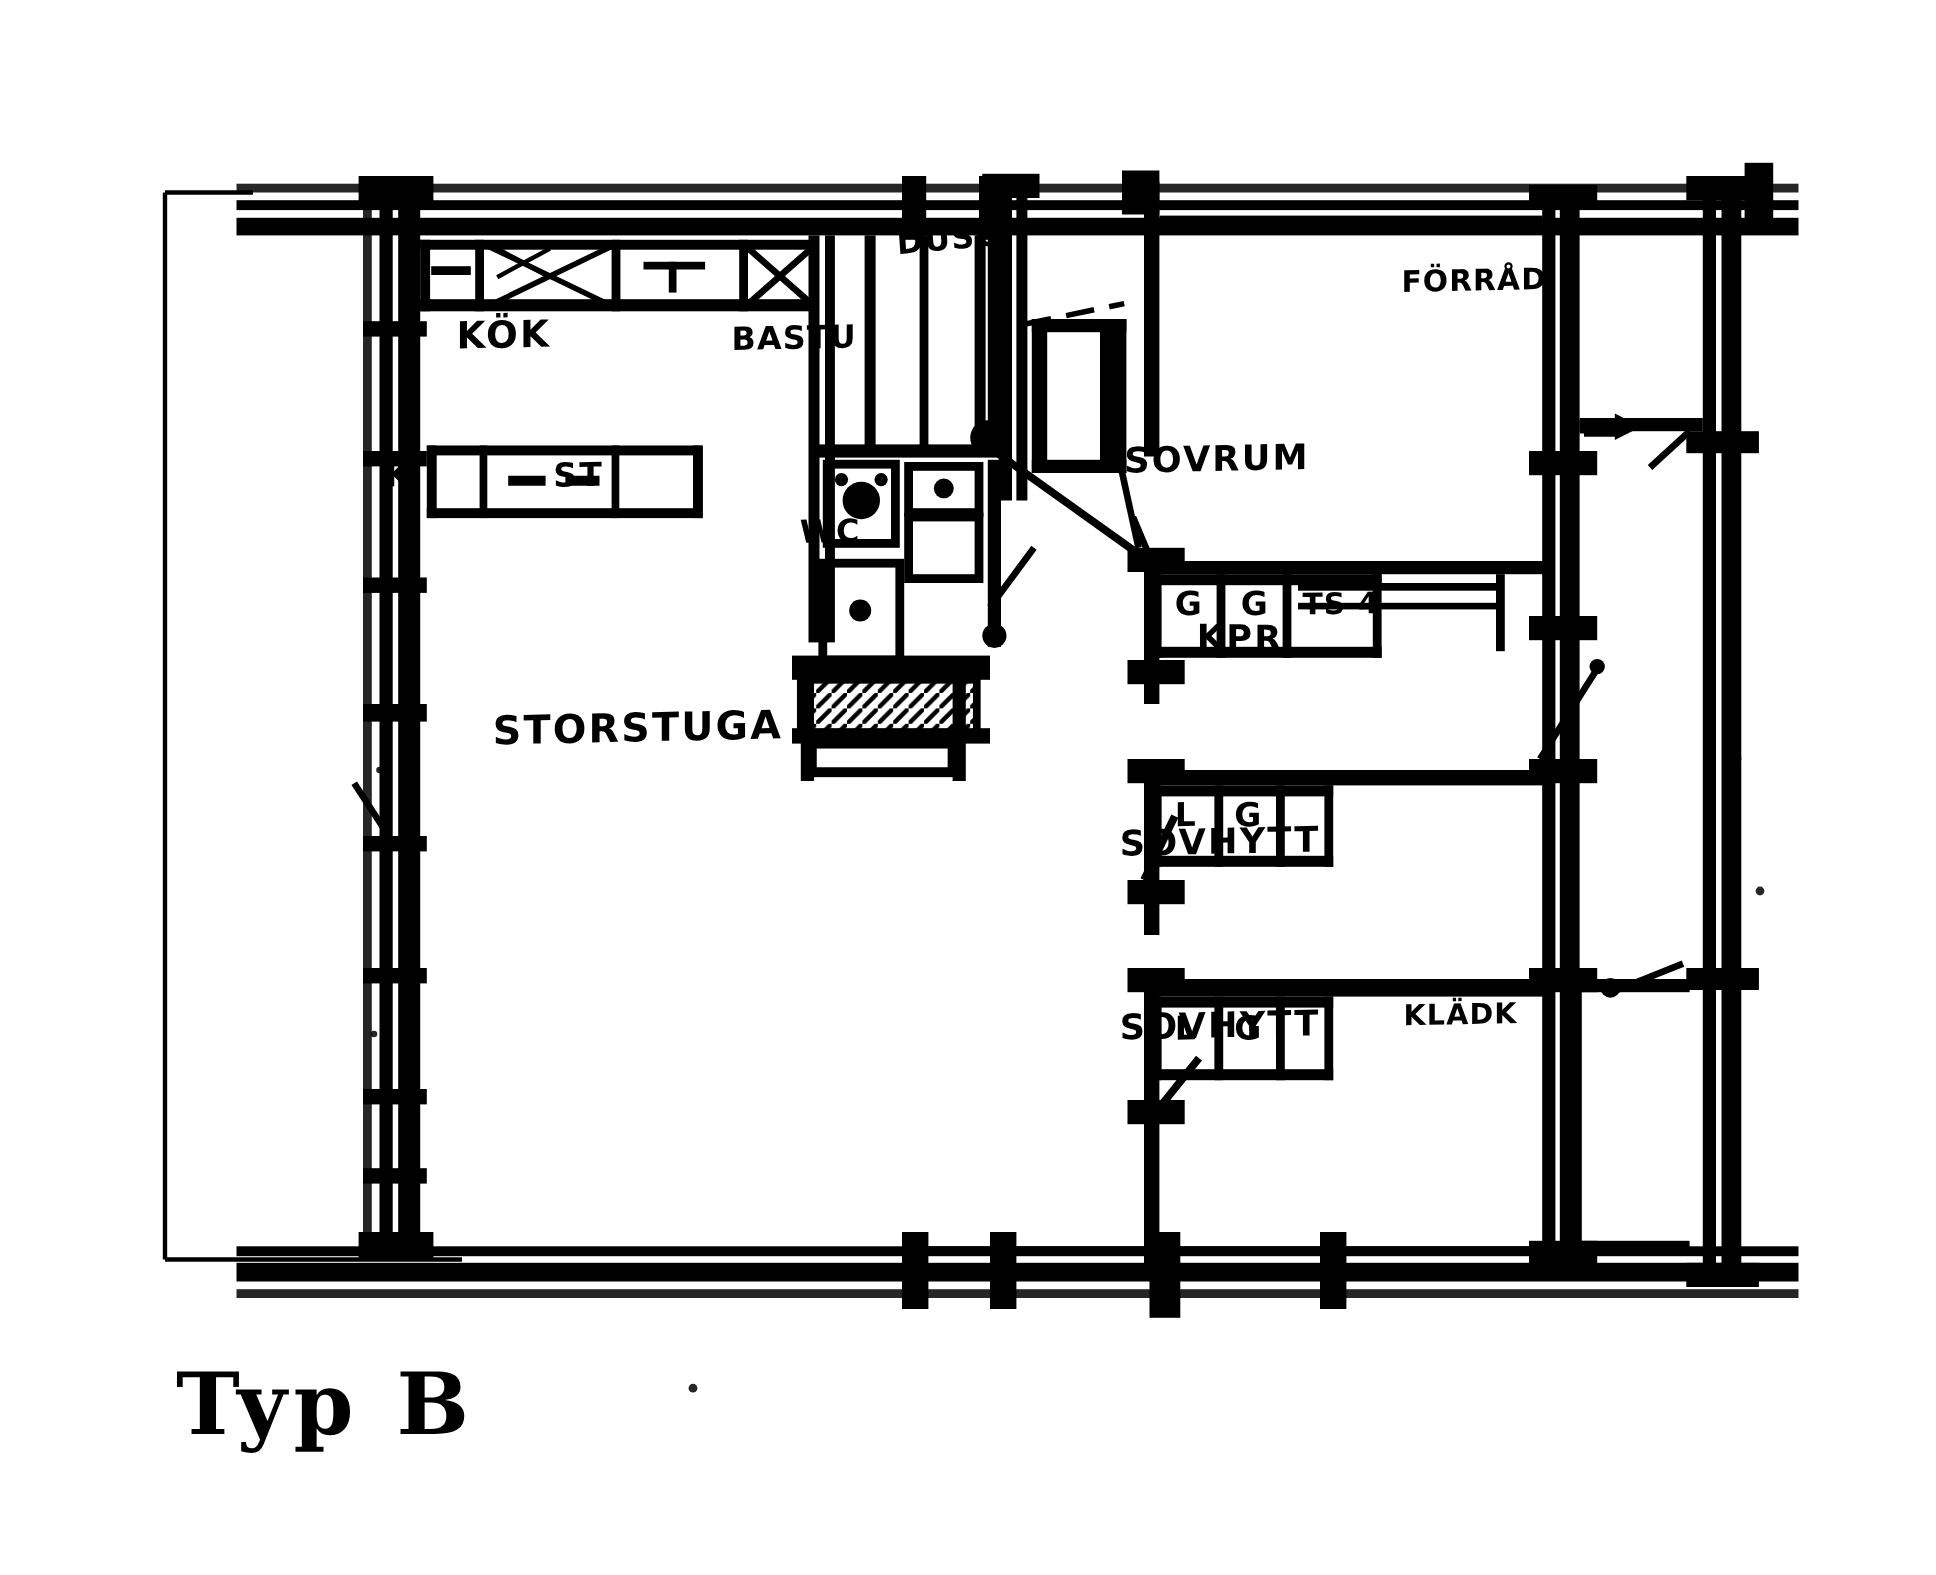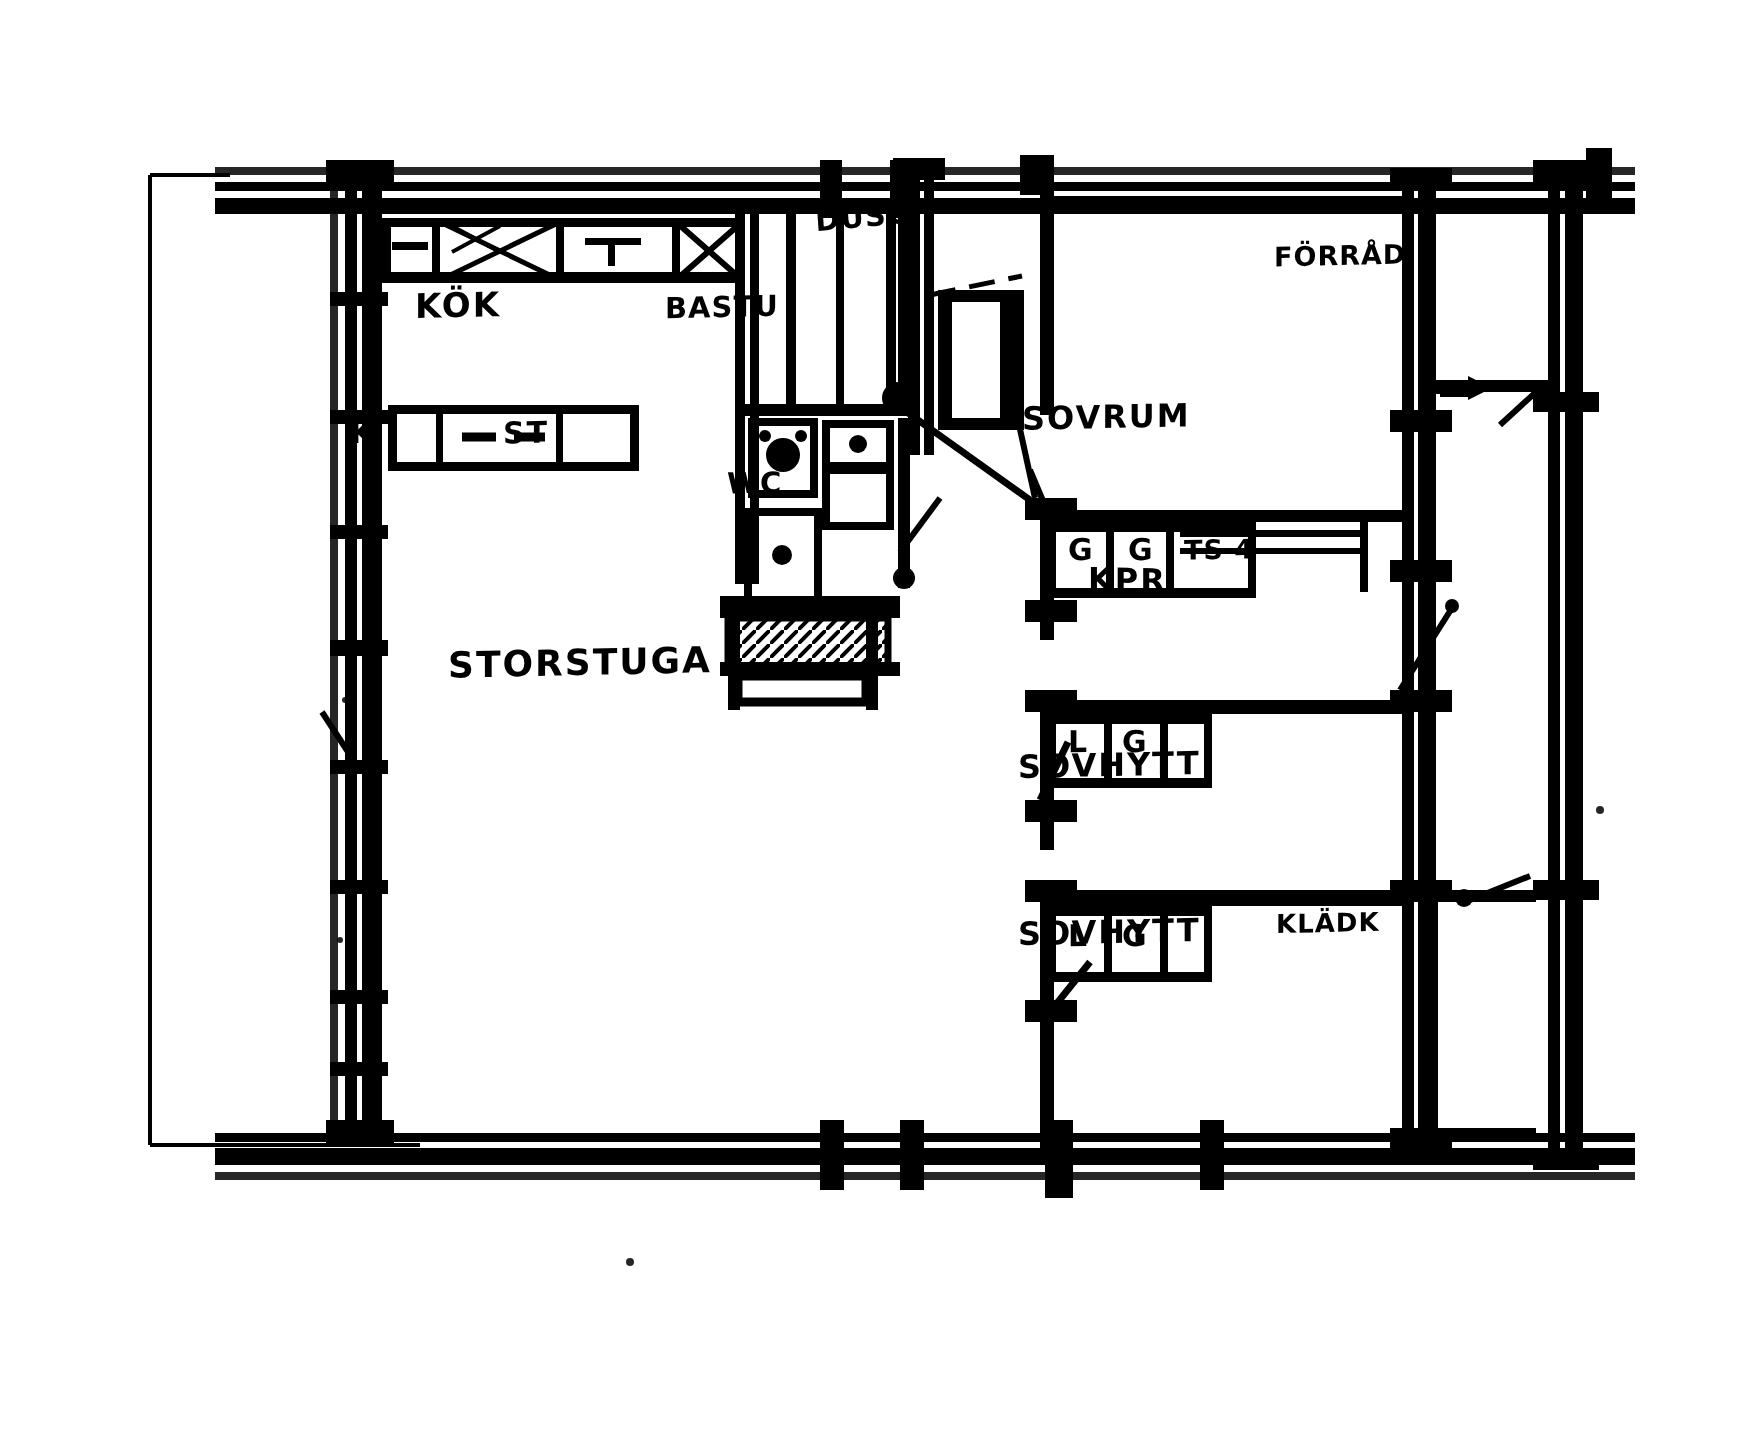--- a/index.html
+++ b/index.html
@@ -384,14 +384,15 @@
   <div class="lbl" style="left:1122px;top:724px;font-size:30px;">
     <span class="skew">G</span>
   </div>
   <div class="lbl" style="left:1068px;top:918px;font-size:30px;">
     <span class="skew">L</span>
   </div>
   <div class="lbl" style="left:1122px;top:918px;font-size:30px;">
     <span class="skew">G</span>
   </div>
 
+  <div class="title" style="left:160px;top:1232px;font-size:78px;letter-spacing:6px;">Typ B</div>
 
 </div>
 
 </body></html>

